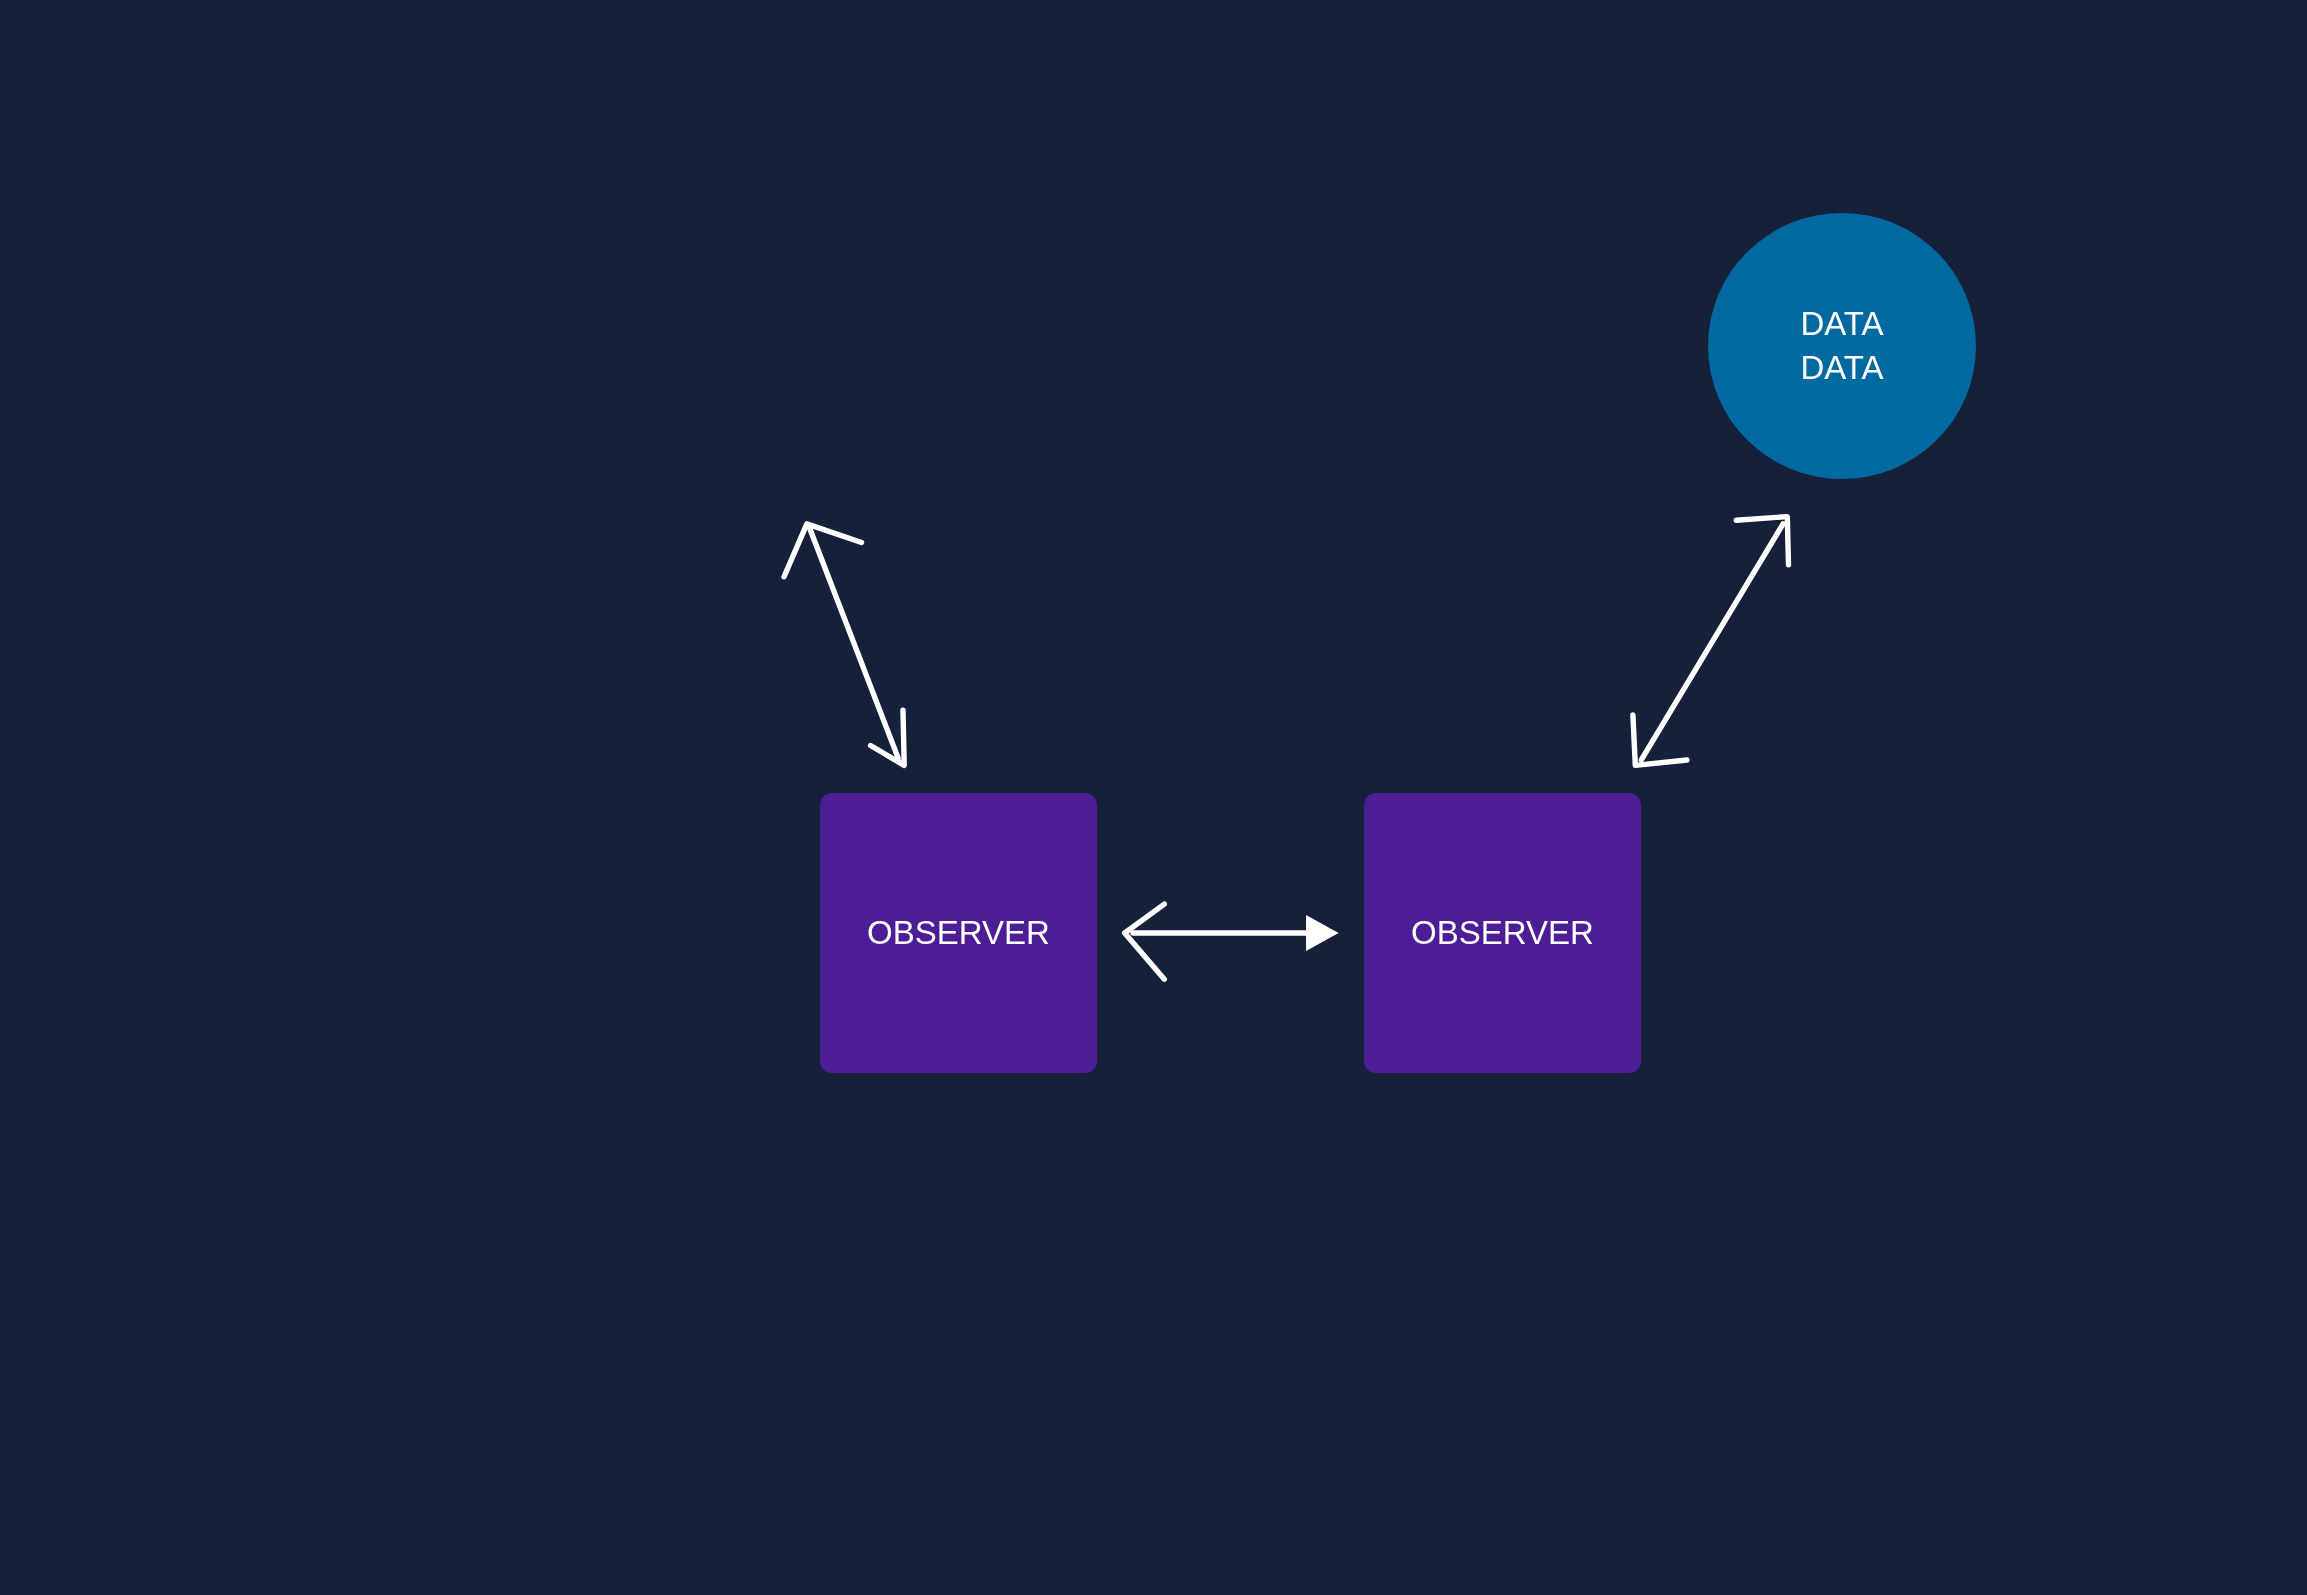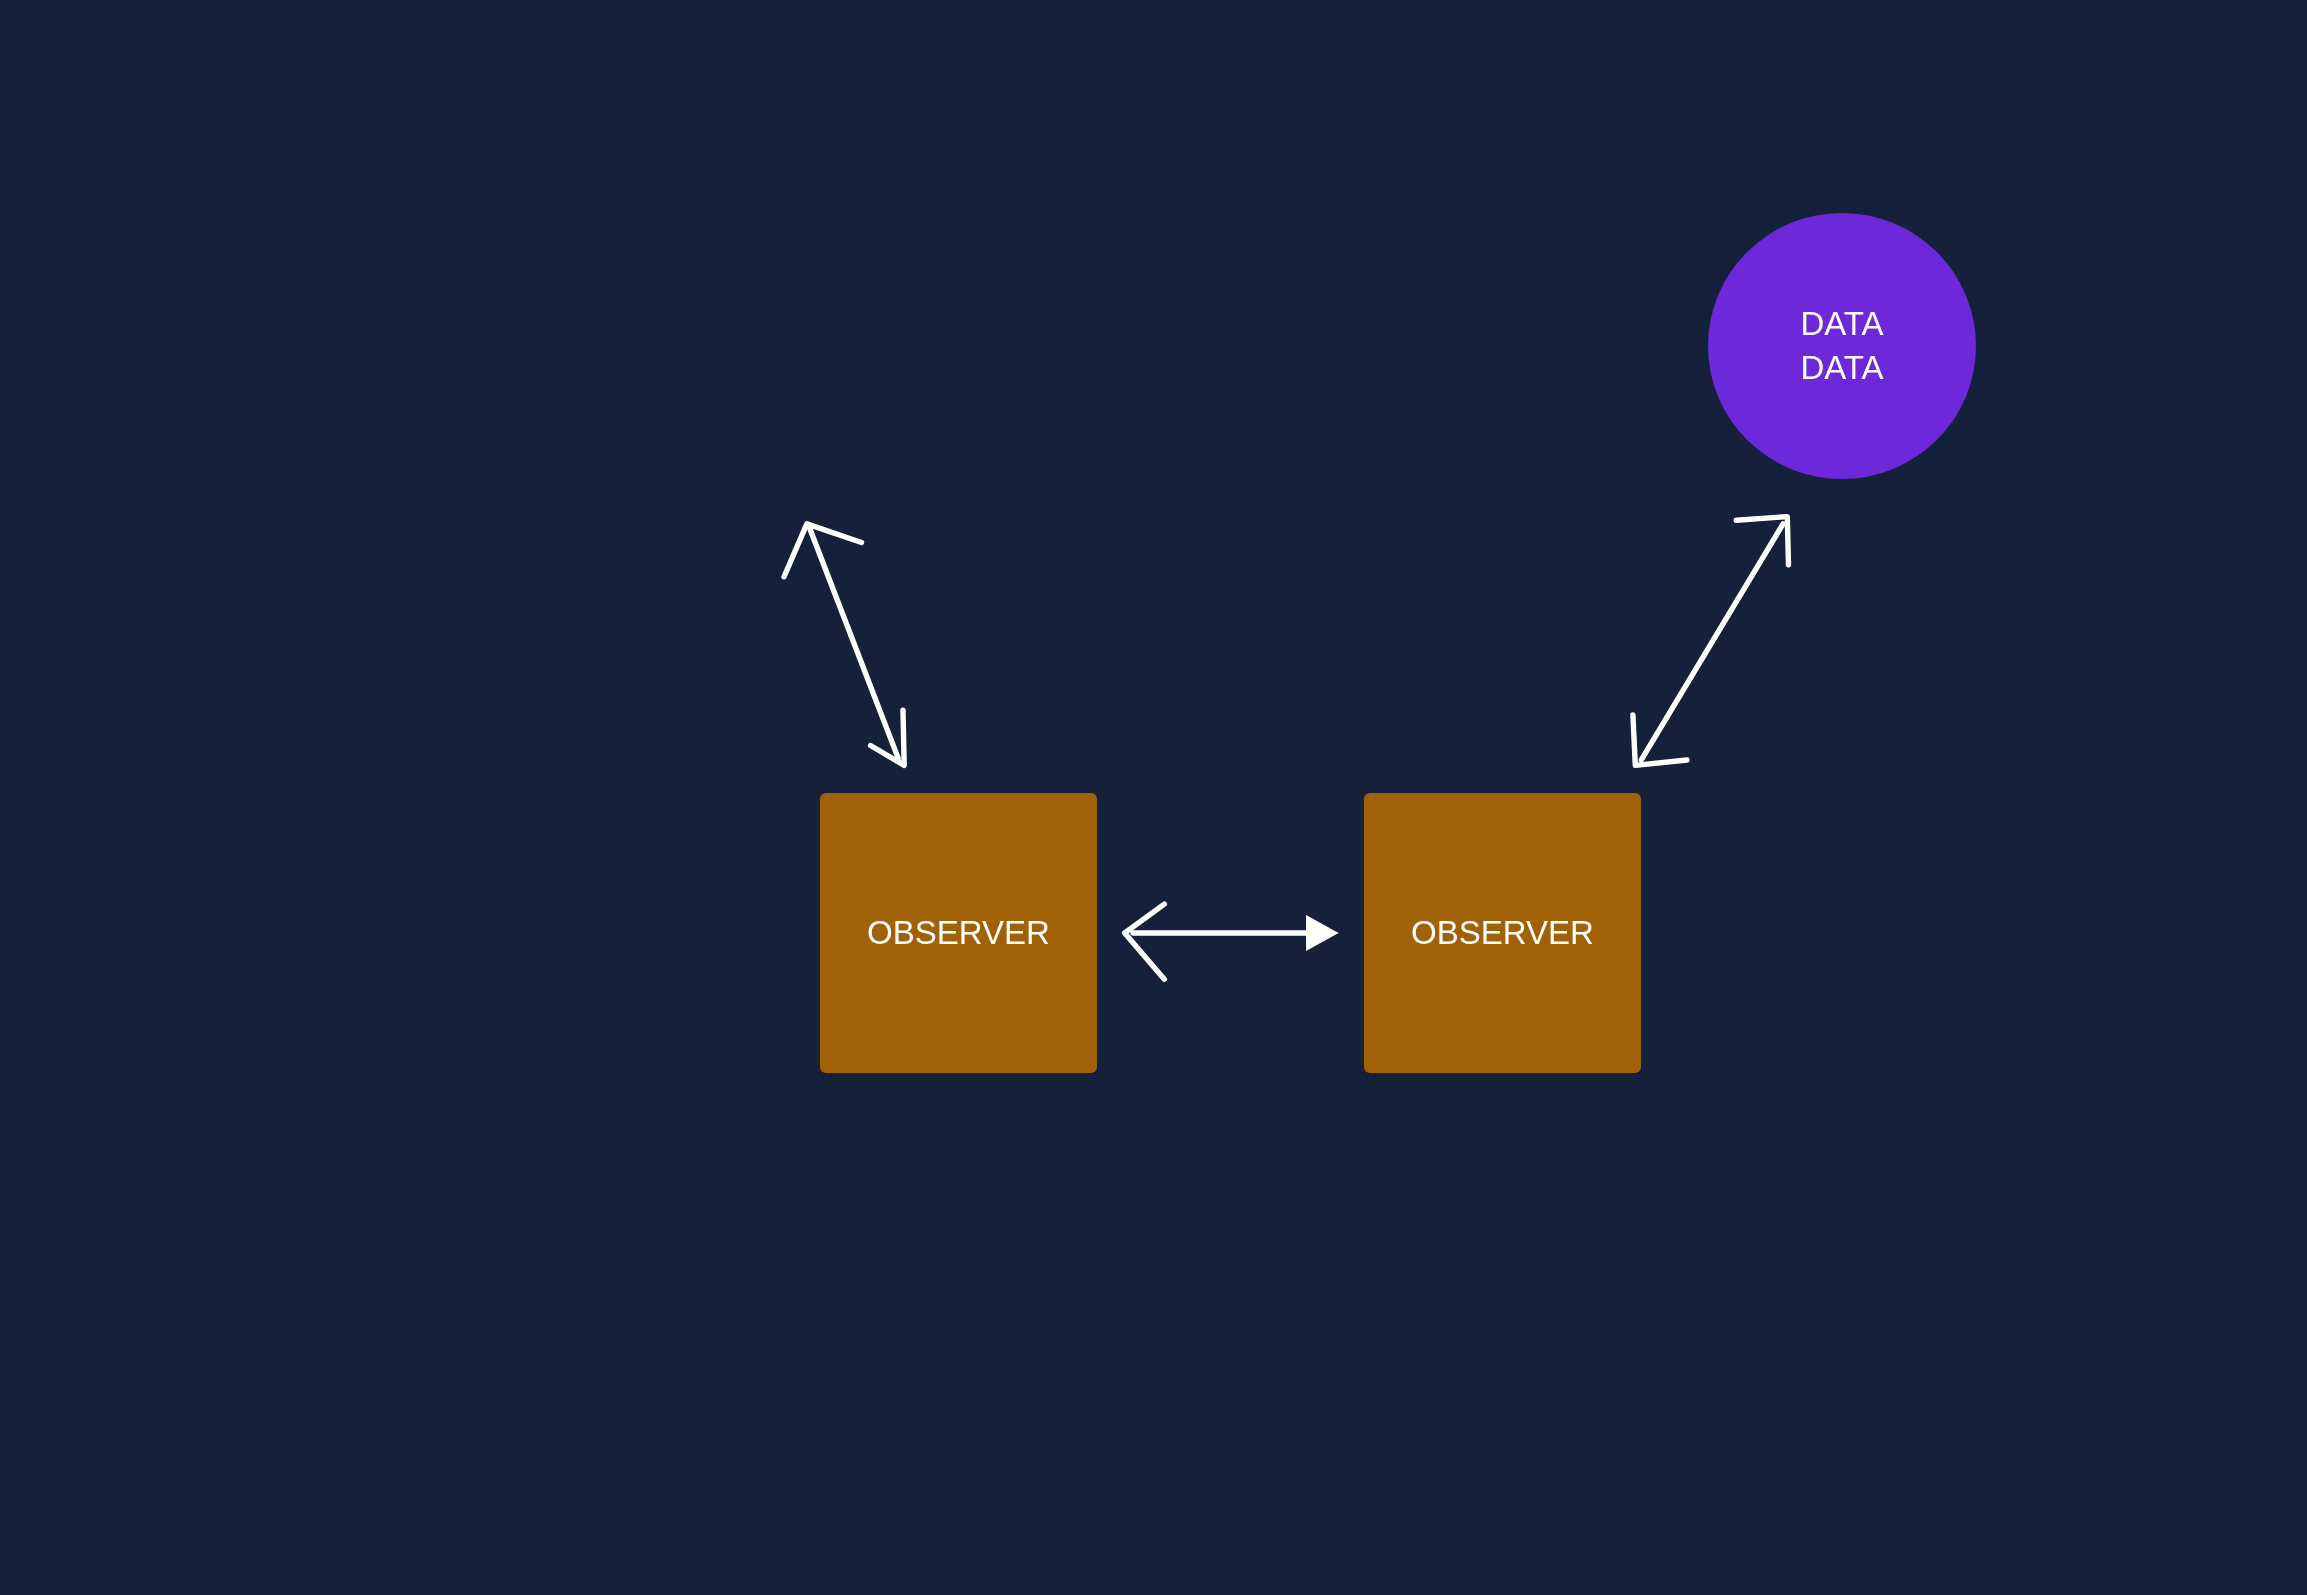--- a/index.html
+++ b/index.html
@@ -53,37 +53,37 @@
     line-height: 1.1;
     margin: 0;
   }
 
   
   .node-model {
     left: 1708px;
     top: 213px;
     width: 268px;
     height: 266px;
-    background: #6d28d9;
+    background: #0369a1;
     border-radius: 50%;
   }
   .node-model .title {
     font-size: 33px;
     font-weight: 400;
     line-height: 1.32;
     margin: 0;
   }
 
   
   .node-observer {
     width: 277px;
     height: 280px;
     top: 793px;
-    background: #a16207;
-    border-radius: 6px;
+    background: #4c1d95;
+    border-radius: 12px;
   }
   .node-observer.left  { left: 820px; }
   .node-observer.right { left: 1364px; }
   .node-observer .title {
     font-size: 33px;
     font-weight: 400;
     line-height: 1.1;
     margin: 0;
   }
 

